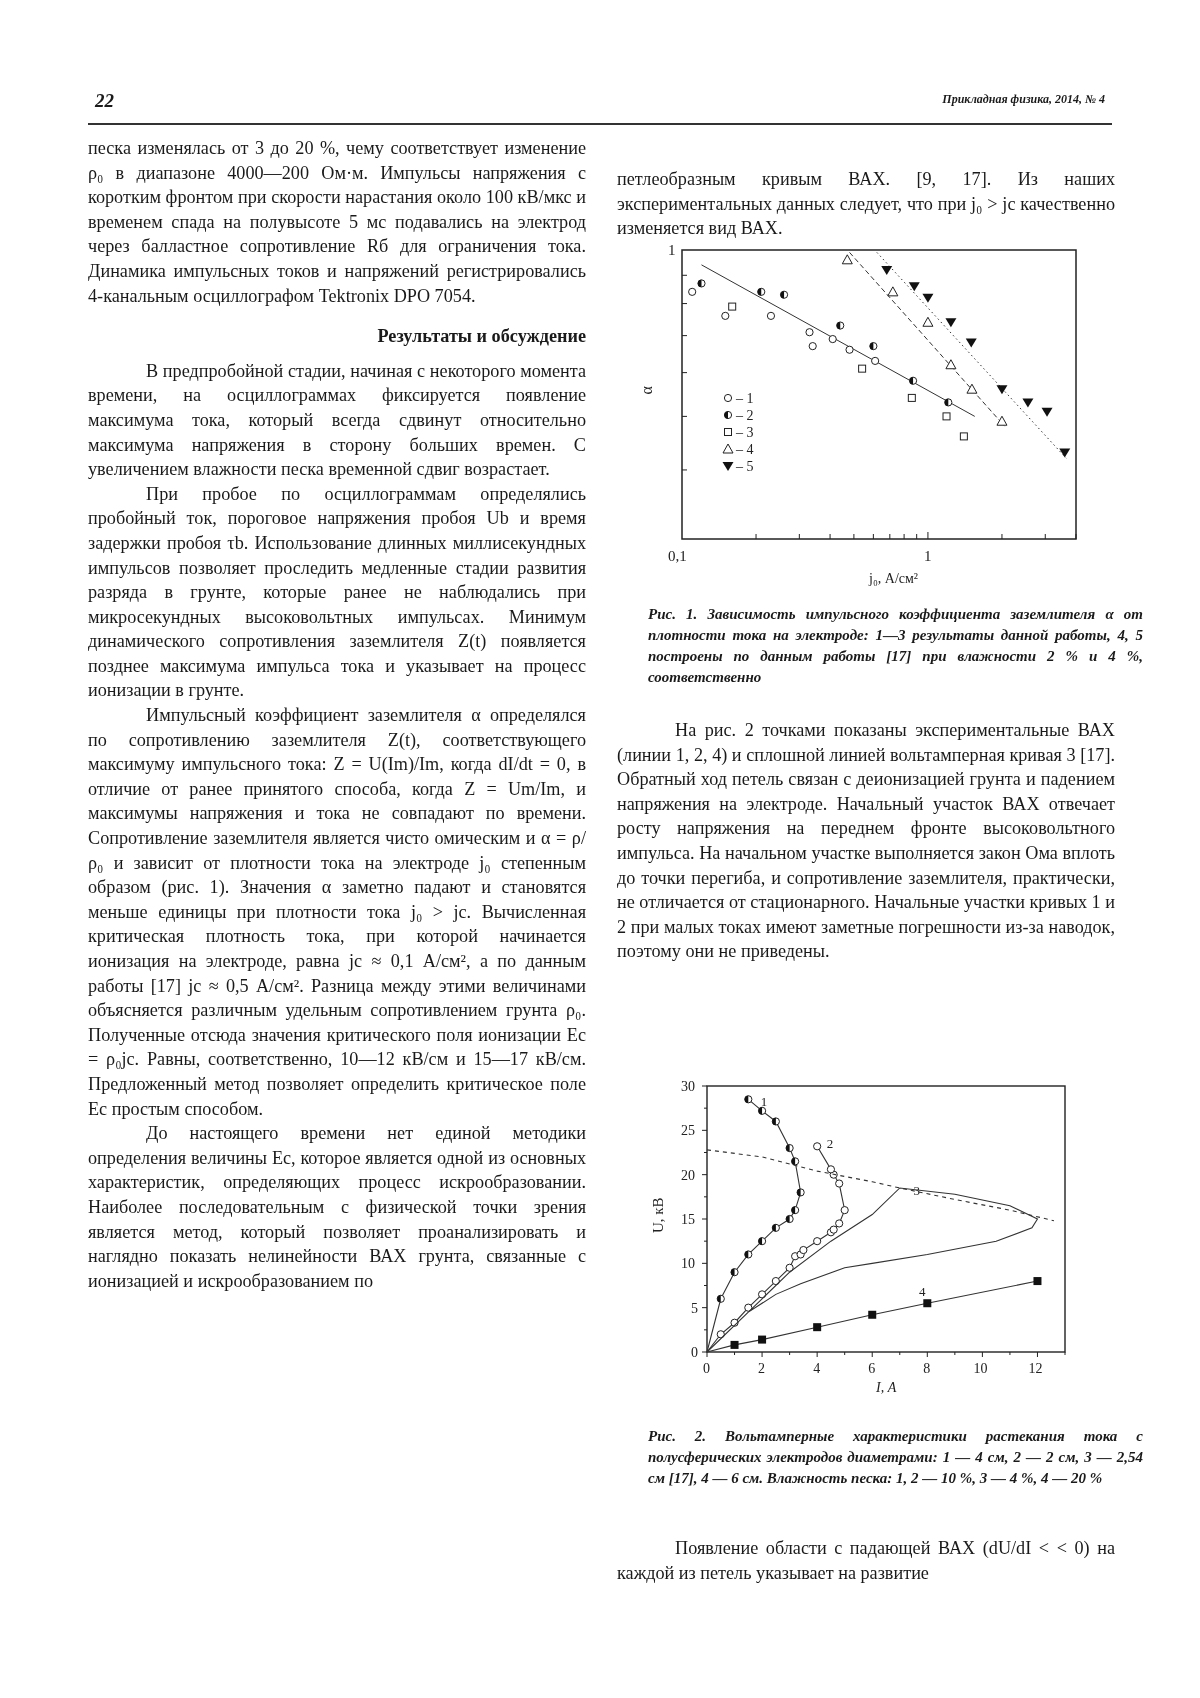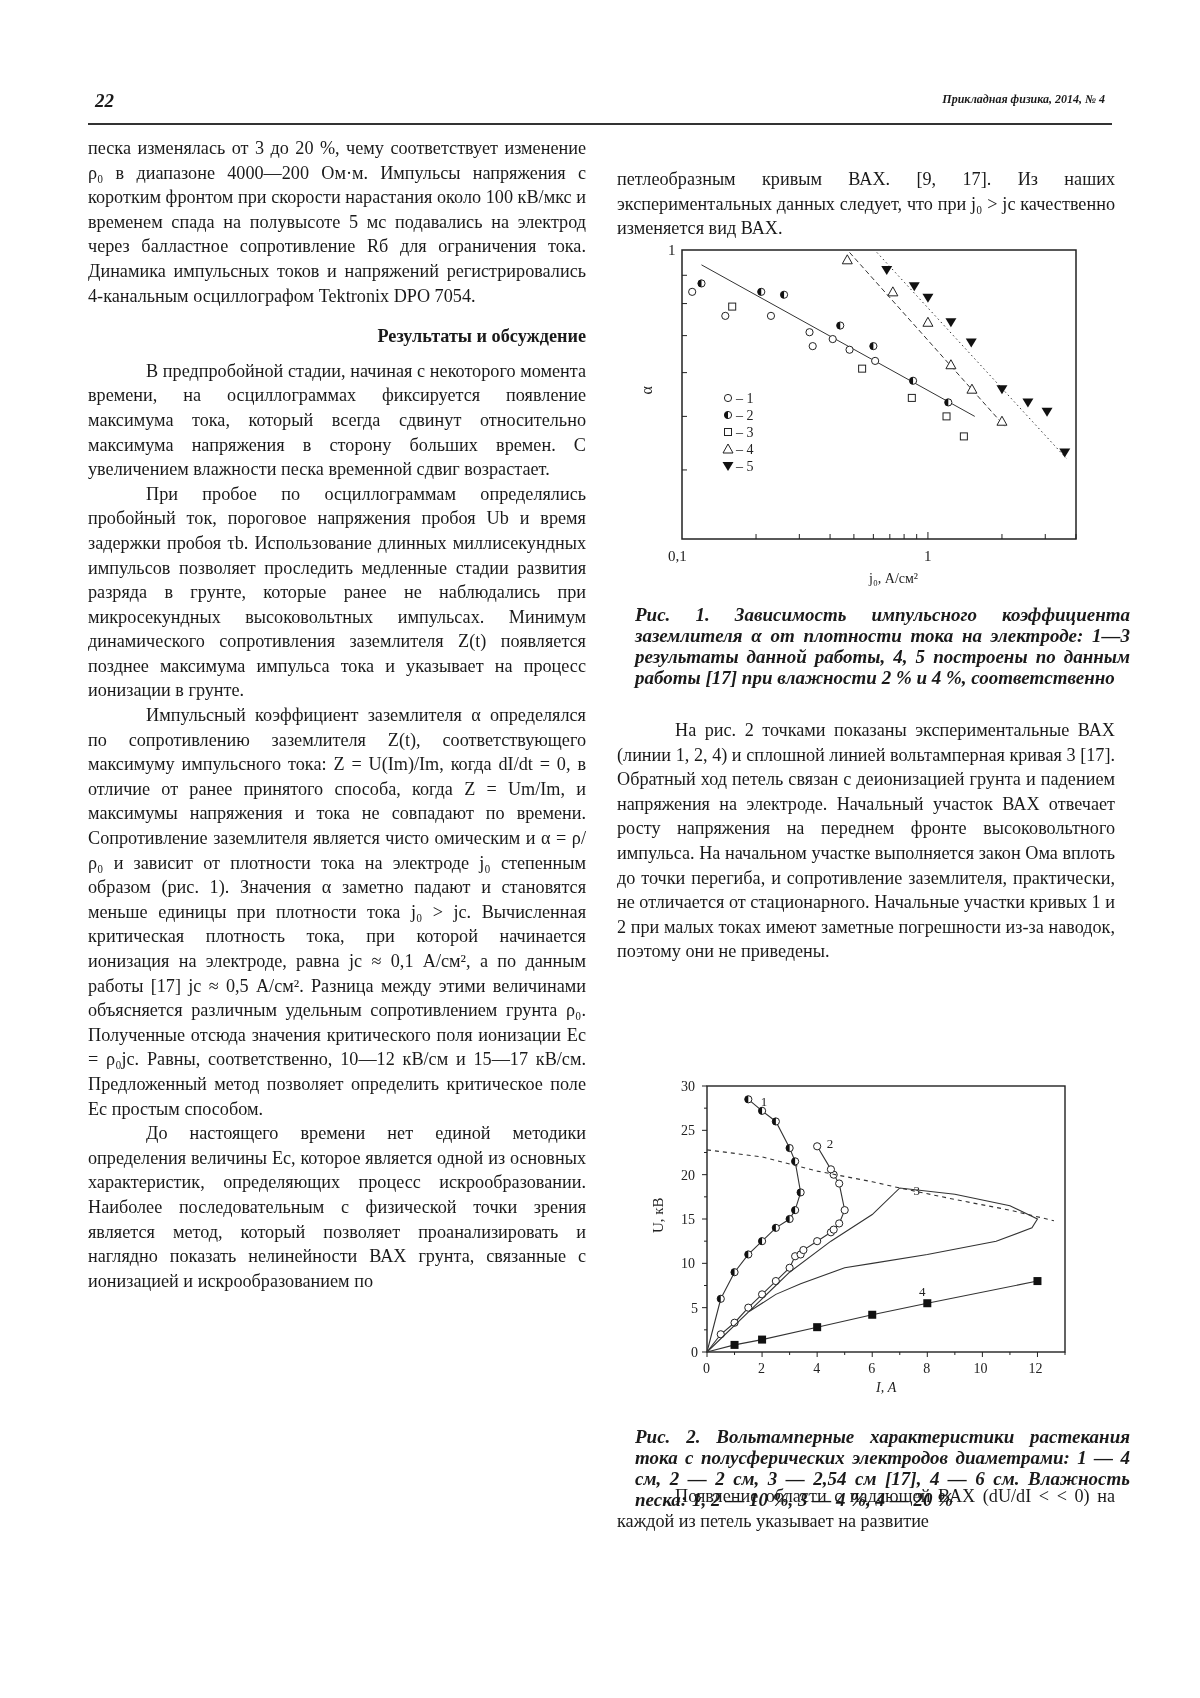--- a/index.html
+++ b/index.html
@@ -6,21 +6,21 @@
   body { width:1200px; height:1698px; position:relative; overflow:hidden;
          font-family:"Liberation Serif","DejaVu Serif",serif; color:#1a1a1a; }
   .hdr-num { position:absolute; left:95px; top:90px; font-size:19px; font-weight:bold; font-style:italic; }
   .hdr-journal { position:absolute; right:95px; top:92px; font-size:12px; font-weight:bold; font-style:italic; }
   .hdr-rule { position:absolute; left:88px; top:123px; width:1024px; height:2px; background:#333; }
   .col { position:absolute; top:136px; width:498px; font-size:18.2px; line-height:24.6px; text-align:justify; }
   .col.left { left:88px; }
   .col p { margin:0; text-indent:0; }
   .col p.ind { text-indent:58px; }
   .section { text-align:right; font-weight:bold; margin:16px 0 10px 0 !important; text-indent:0 !important; }
-  .caption { position:absolute; left:635px; width:495px; font-size:19px; line-height:21px;
+  .caption { position:absolute; left:648px; width:495px; font-size:15px; line-height:21px;
              font-weight:bold; font-style:italic; text-align:justify; }
   .fig { position:absolute; }
   .fig svg text { font-family:"Liberation Serif","DejaVu Serif",serif; fill:#222; }
   .rtext { position:absolute; left:617px; width:498px; font-size:18.2px; line-height:24.6px; text-align:justify; }
   .rtext p { margin:0; }
   .rtext p.ind { text-indent:58px;font-family:Liberation Serif, serif; }
 </style>
 </head>
 <body>
 
@@ -233,15 +233,15 @@
       <rect x="413.46153846153845" y="205.06666666666666" width="8" height="8" fill="#111"></rect>
       <polyline points="87,77.84 142.0769230769231,84.93333333333334 197.15384615384616,99.12 252.23076923076923,109.75999999999999 279.7692307692308,115.96666666666667 334.8461538461538,127.49333333333334 389.9230769230769,138.13333333333333 433.9846153846154,148.77333333333334" fill="none" stroke="#333" stroke-width="1.1" stroke-dasharray="4,4"></polyline>
       <text x="140.7" y="33.50666666666666" font-size="13">1</text>
       <text x="206.7923076923077" y="76.06666666666666" font-size="13">2</text>
       <text x="293.53846153846155" y="123.06" font-size="13">3</text>
       <text x="299.04615384615386" y="224.14" font-size="13">4</text>
     </svg>
 </div>
 <div class="caption" style="top:1426px;">Рис. 2. Вольтамперные характеристики растекания тока с полусферических электродов диаметрами: 1 — 4 см, 2 — 2 см, 3 — 2,54 см [17], 4 — 6 см. Влажность песка: 1, 2 — 10 %, 3 — 4 %, 4 — 20 %</div>
 
-<div class="rtext" style="top:1484px;">
+<div class="rtext" style="top:1536px;">
   <p class="ind">Появление области с падающей ВАХ (dU/dI &lt; &lt; 0) на каждой из петель указывает на развитие</p>
 </div>
 
 </body></html>

